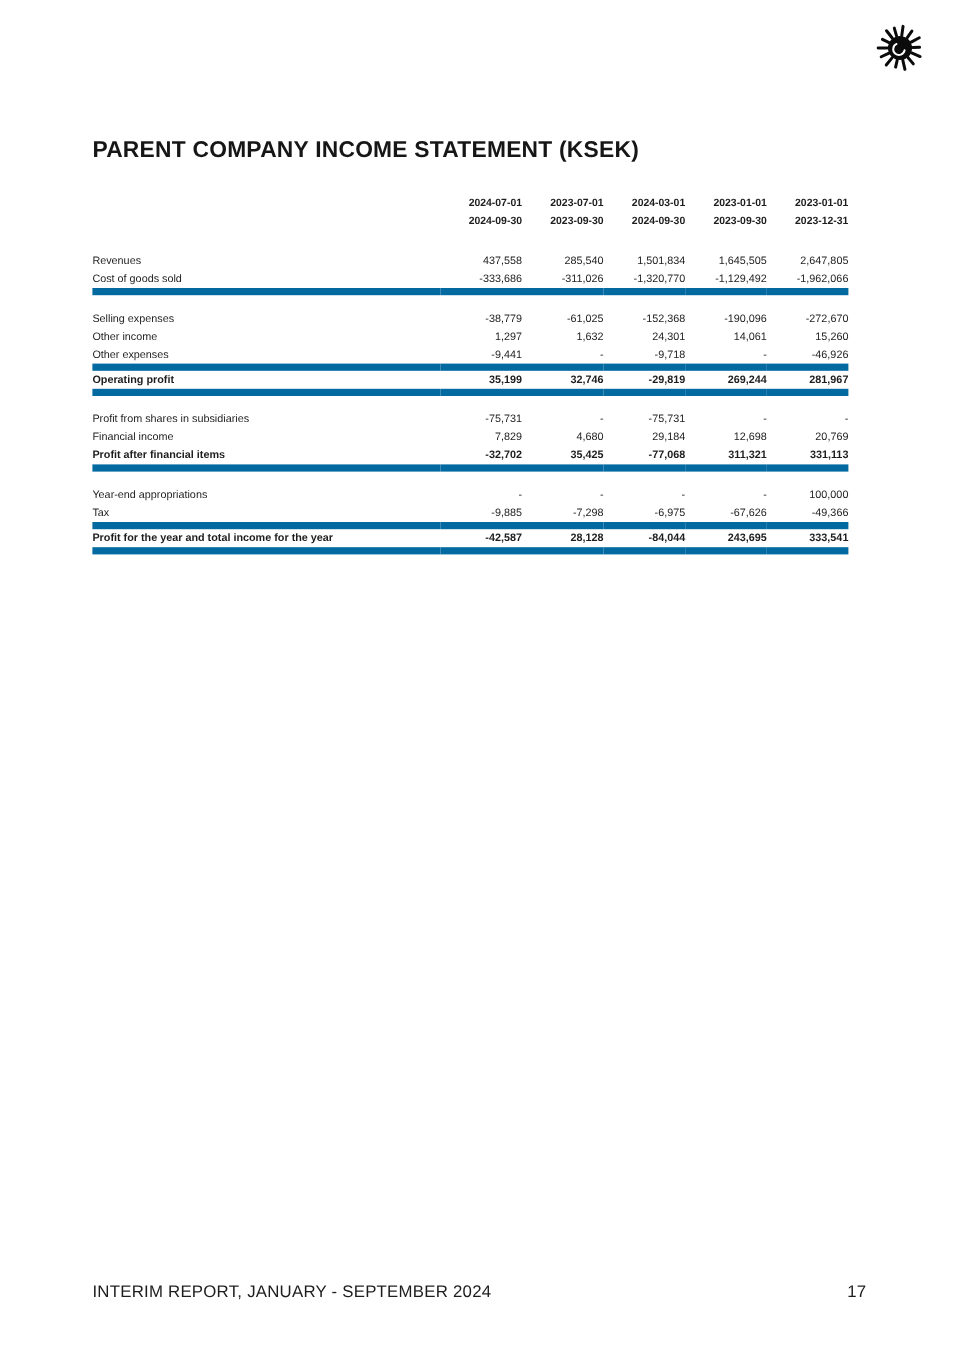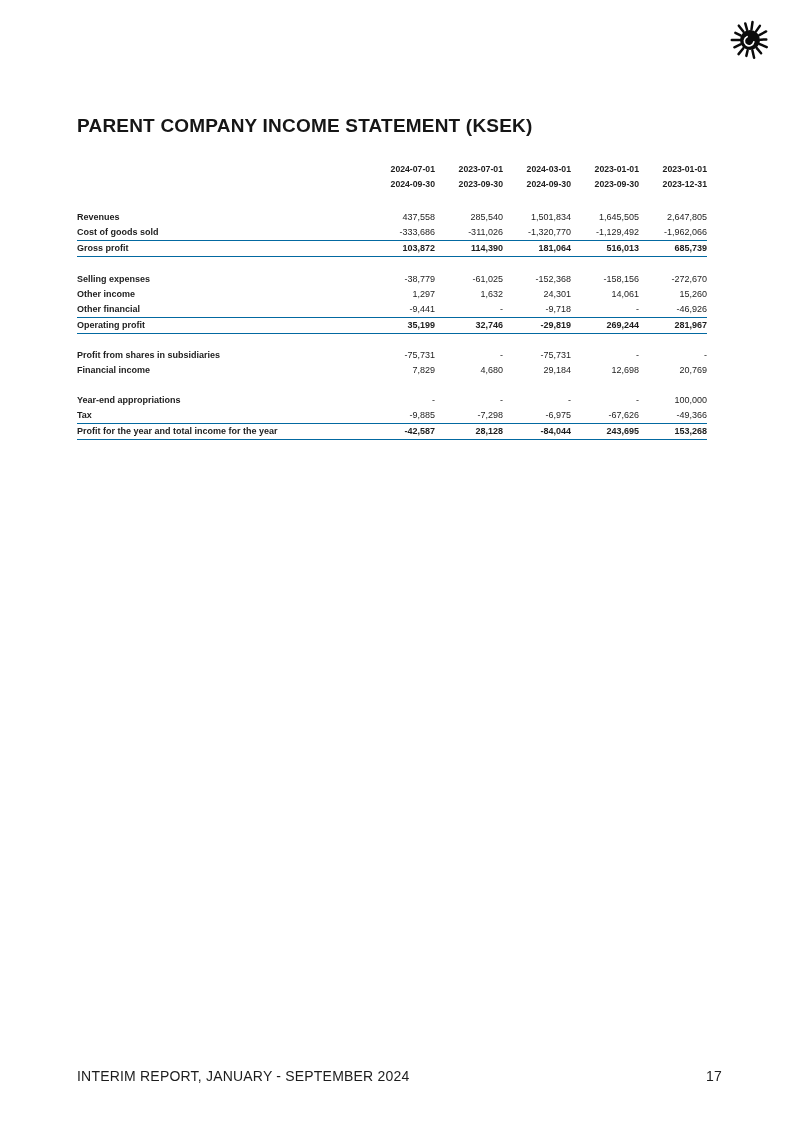--- a/index.html
+++ b/index.html
@@ -49,24 +49,24 @@
     font-size: 8.7px;
   }
   table.income th .hline { line-height: 15px; }
   table.income td {
     height: 15px;
     padding: 0;
     line-height: 15px;
     vertical-align: middle;
     white-space: nowrap;
   }
-  td.label { text-align: left; font-weight: bold; }
+  td.label { text-align: left; }
   td.num { text-align: right; }
   tr.bold td { font-weight: 700; }
-  tr.rule td { border-bottom: 1px solid #0369a1; }
+  tr.rule td { border-bottom: 6px solid #0369a1; }
   tr.spacer td { height: 15px; }
   .footer {
     position: absolute;
     left: 77px;
     top: 1068px;
     width: 645px;
     display: flex;
     justify-content: space-between;
     align-items: baseline;
     font-size: 14px;
@@ -148,49 +148,41 @@
           <td class="num">2,647,805</td>
         </tr>
         <tr class="rule">
           <td class="label">Cost of goods sold</td>
           <td class="num">-333,686</td>
           <td class="num">-311,026</td>
           <td class="num">-1,320,770</td>
           <td class="num">-1,129,492</td>
           <td class="num">-1,962,066</td>
         </tr>
-        <tr class="bold rule">
-          <td class="label">Gross profit</td>
-          <td class="num">103,872</td>
-          <td class="num">114,390</td>
-          <td class="num">181,064</td>
-          <td class="num">516,013</td>
-          <td class="num">685,739</td>
-        </tr>
         <tr class="spacer">
           <td colspan="6"></td>
         </tr>
         <tr>
           <td class="label">Selling expenses</td>
           <td class="num">-38,779</td>
           <td class="num">-61,025</td>
           <td class="num">-152,368</td>
-          <td class="num">-158,156</td>
+          <td class="num">-190,096</td>
           <td class="num">-272,670</td>
         </tr>
         <tr>
           <td class="label">Other income</td>
           <td class="num">1,297</td>
           <td class="num">1,632</td>
           <td class="num">24,301</td>
           <td class="num">14,061</td>
           <td class="num">15,260</td>
         </tr>
         <tr class="rule">
-          <td class="label">Other financial</td>
+          <td class="label">Other expenses</td>
           <td class="num">-9,441</td>
           <td class="num">-</td>
           <td class="num">-9,718</td>
           <td class="num">-</td>
           <td class="num">-46,926</td>
         </tr>
         <tr class="bold rule">
           <td class="label">Operating profit</td>
           <td class="num">35,199</td>
           <td class="num">32,746</td>
@@ -210,20 +202,28 @@
           <td class="num">-</td>
         </tr>
         <tr>
           <td class="label">Financial income</td>
           <td class="num">7,829</td>
           <td class="num">4,680</td>
           <td class="num">29,184</td>
           <td class="num">12,698</td>
           <td class="num">20,769</td>
         </tr>
+        <tr class="bold rule">
+          <td class="label">Profit after financial items</td>
+          <td class="num">-32,702</td>
+          <td class="num">35,425</td>
+          <td class="num">-77,068</td>
+          <td class="num">311,321</td>
+          <td class="num">331,113</td>
+        </tr>
         <tr class="spacer">
           <td colspan="6"></td>
         </tr>
         <tr>
           <td class="label">Year-end appropriations</td>
           <td class="num">-</td>
           <td class="num">-</td>
           <td class="num">-</td>
           <td class="num">-</td>
           <td class="num">100,000</td>
@@ -235,21 +235,21 @@
           <td class="num">-6,975</td>
           <td class="num">-67,626</td>
           <td class="num">-49,366</td>
         </tr>
         <tr class="bold rule">
           <td class="label">Profit for the year and total income for the year</td>
           <td class="num">-42,587</td>
           <td class="num">28,128</td>
           <td class="num">-84,044</td>
           <td class="num">243,695</td>
-          <td class="num">153,268</td>
+          <td class="num">333,541</td>
         </tr>
       </tbody>
   </table>
 
   <div class="footer">
     <span>INTERIM REPORT, JANUARY - SEPTEMBER 2024</span>
     <span>17</span>
   </div>
 
 </div>

